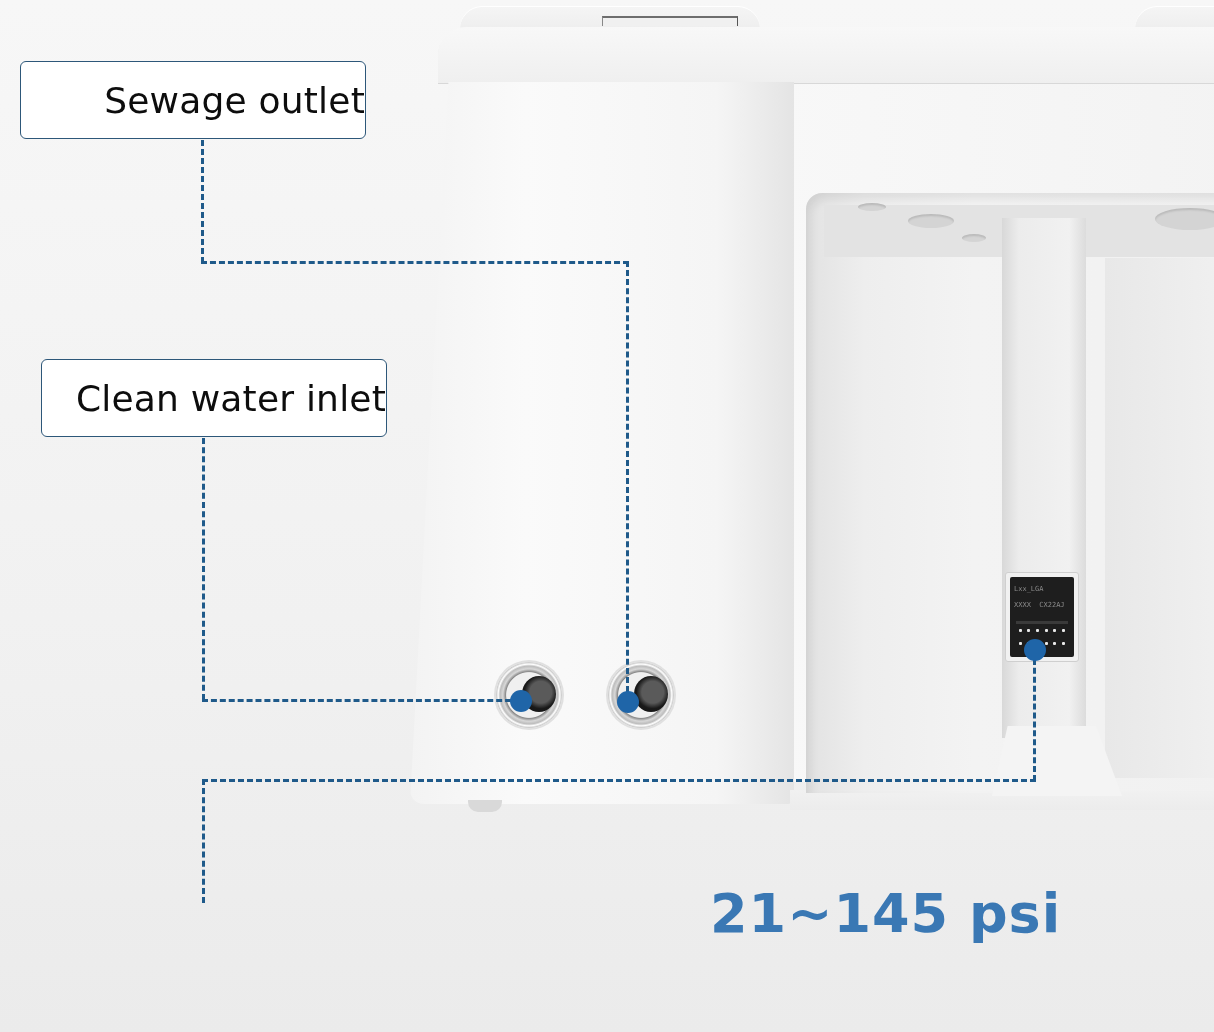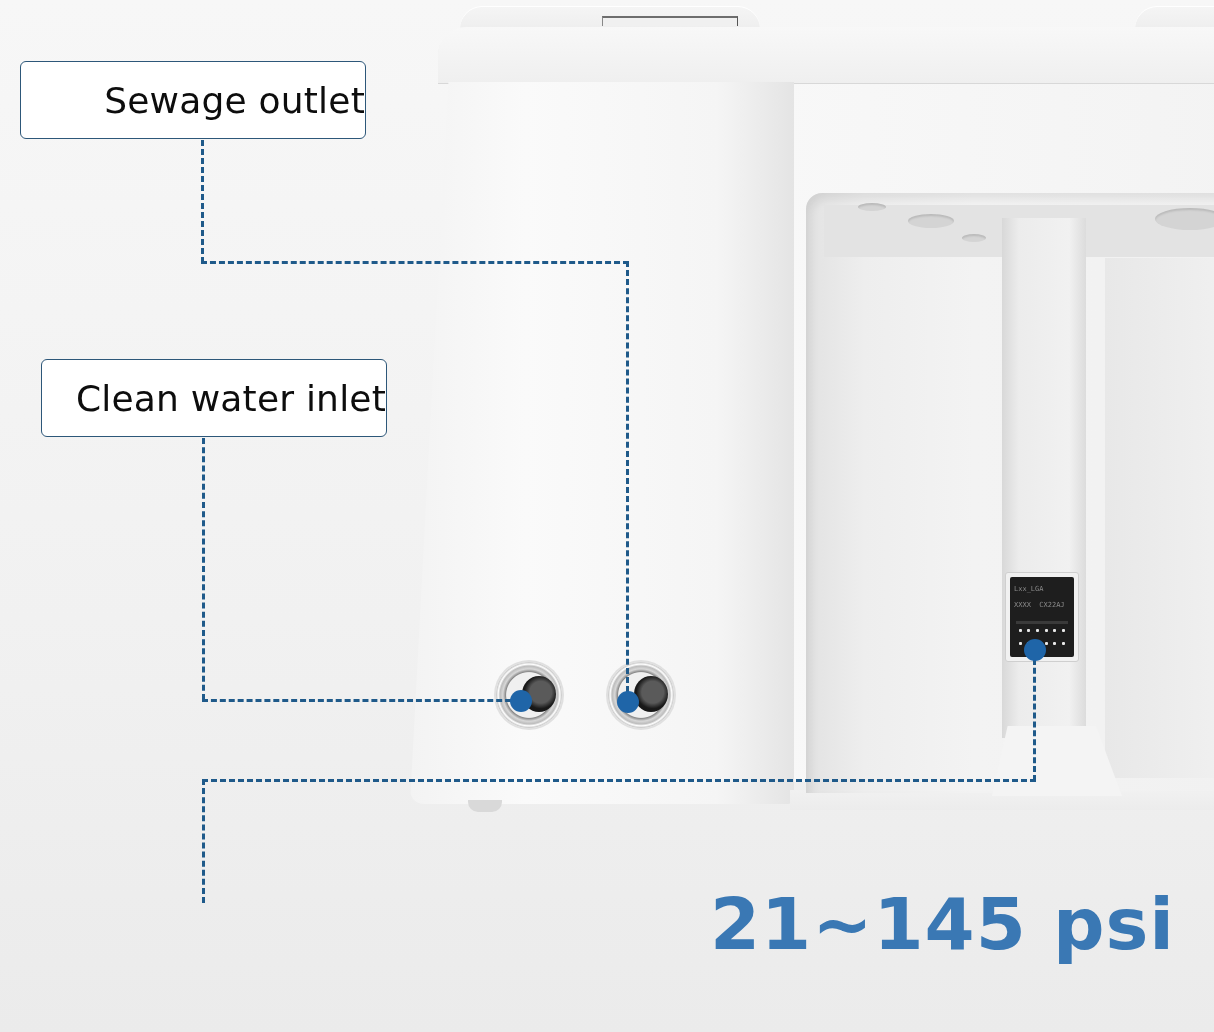--- a/index.html
+++ b/index.html
@@ -116,21 +116,21 @@
     .h-line { height: 0; border-top: 3px dashed #1f5a8a; }
     .v-line { width: 0; border-left: 3px dashed #1f5a8a; }
     .dot {
       position: absolute; width: 22px; height: 22px; border-radius: 50%;
       background: #1f65a8; margin-left: -11px; margin-top: -11px;
     }
 
     .pressure {
       position: absolute; left: 710px; top: 882px;
       font-family: "DejaVu Sans", sans-serif; font-weight: bold;
-      font-size: 72px; letter-spacing: 1px; color: #3a78b4;
+      font-size: 54px; letter-spacing: 1px; color: #3a78b4;
     }
   </style>
 </head>
 <body>
 
 <div class="stage">
 
   <div>
     <div class="lid-tab" style="left:460px;width:300px;"></div>
     <div class="lid-tab" style="left:1135px;width:100px;"></div>

